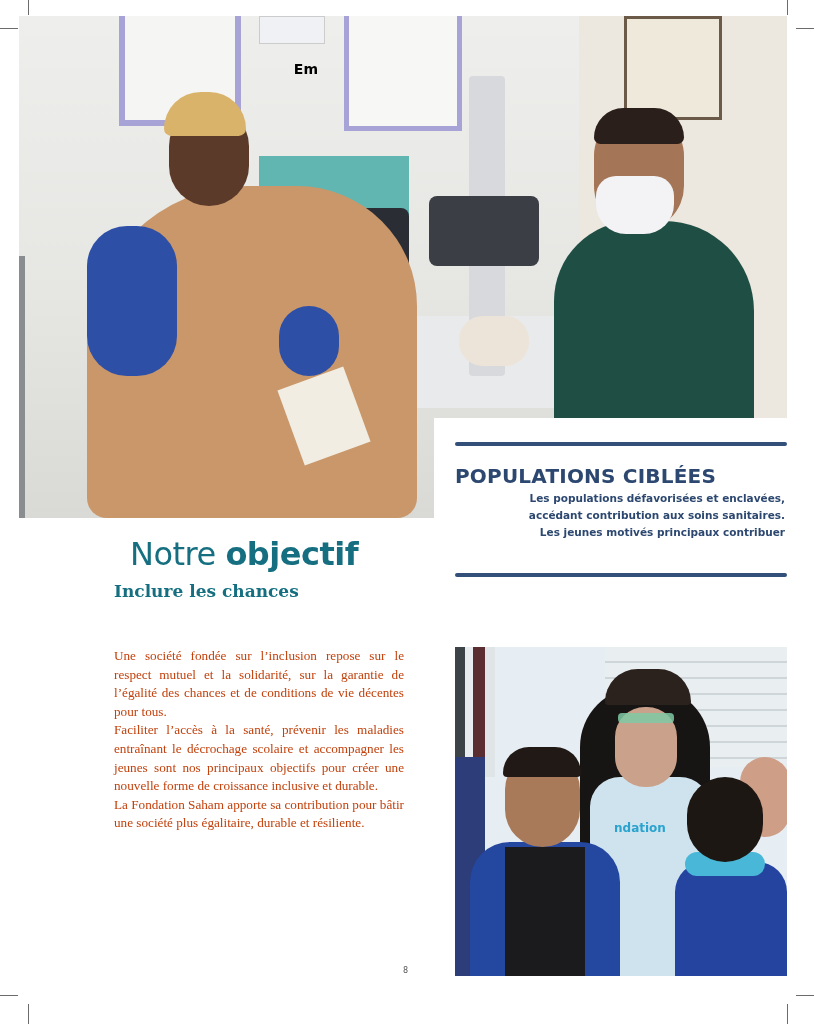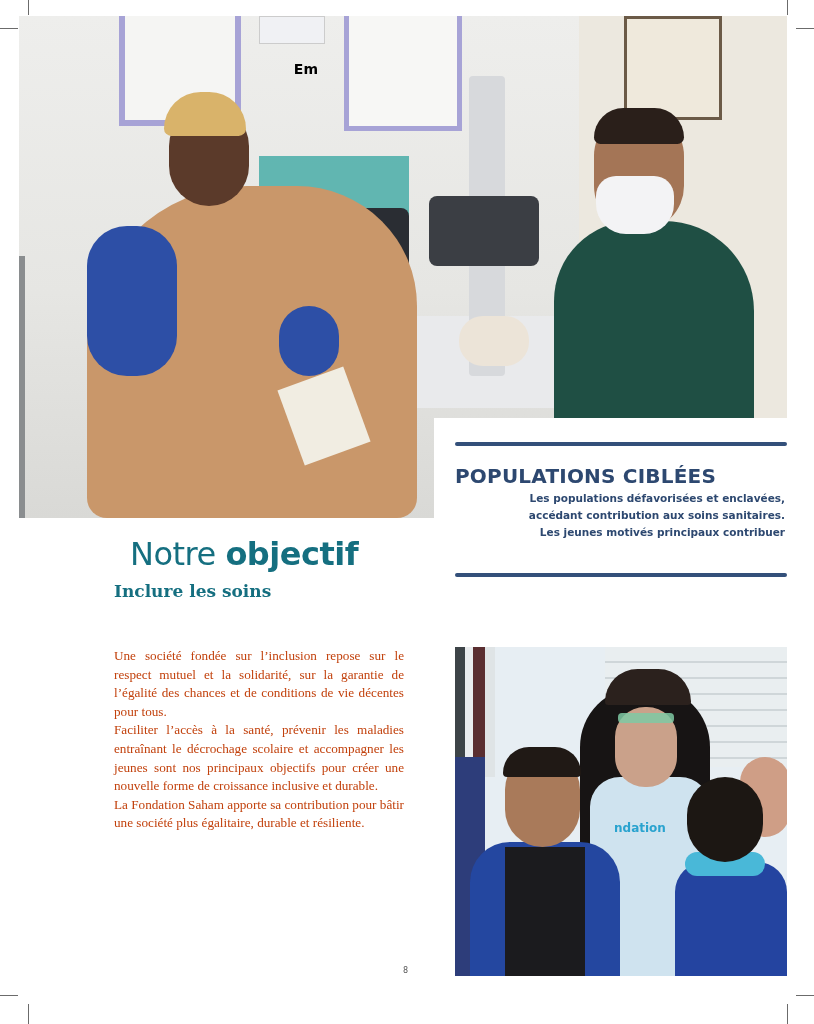--- a/index.html
+++ b/index.html
@@ -117,21 +117,21 @@
 <div id="rule-top" class="rule"></div>
 <div id="populations-title">POPULATIONS CIBLÉES</div>
 <div id="populations-body">
   <div>Les populations défavorisées et enclavées,</div>
   <div>accédant contribution aux soins sanitaires.</div>
   <div>Les jeunes motivés principaux contribuer</div>
 </div>
 <div id="rule-bottom" class="rule"></div>
 
 <div id="objective-title"><span>Notre </span><b>objectif</b></div>
-<div id="objective-subtitle">Inclure les soins</div>
+<div id="objective-subtitle">Inclure les chances</div>
 <div id="objective-body">
   <p>Une société fondée sur l’inclusion repose sur le respect mutuel et la solidarité, sur la garantie de l’égalité des chances et de conditions de vie décentes pour tous.</p>
   <p>Faciliter l’accès à la santé, prévenir les maladies entraînant le décrochage scolaire et accompagner les jeunes sont nos principaux objectifs pour créer une nouvelle forme de croissance inclusive et durable.</p>
   <p>La Fondation Saham apporte sa contribution pour bâtir une société plus égalitaire, durable et résiliente.</p>
 </div>
 
 <div id="photo-bottom" class="photo">
   <div class="window"></div>
   <div class="shutters"></div>
   <div class="left-kids"></div>

